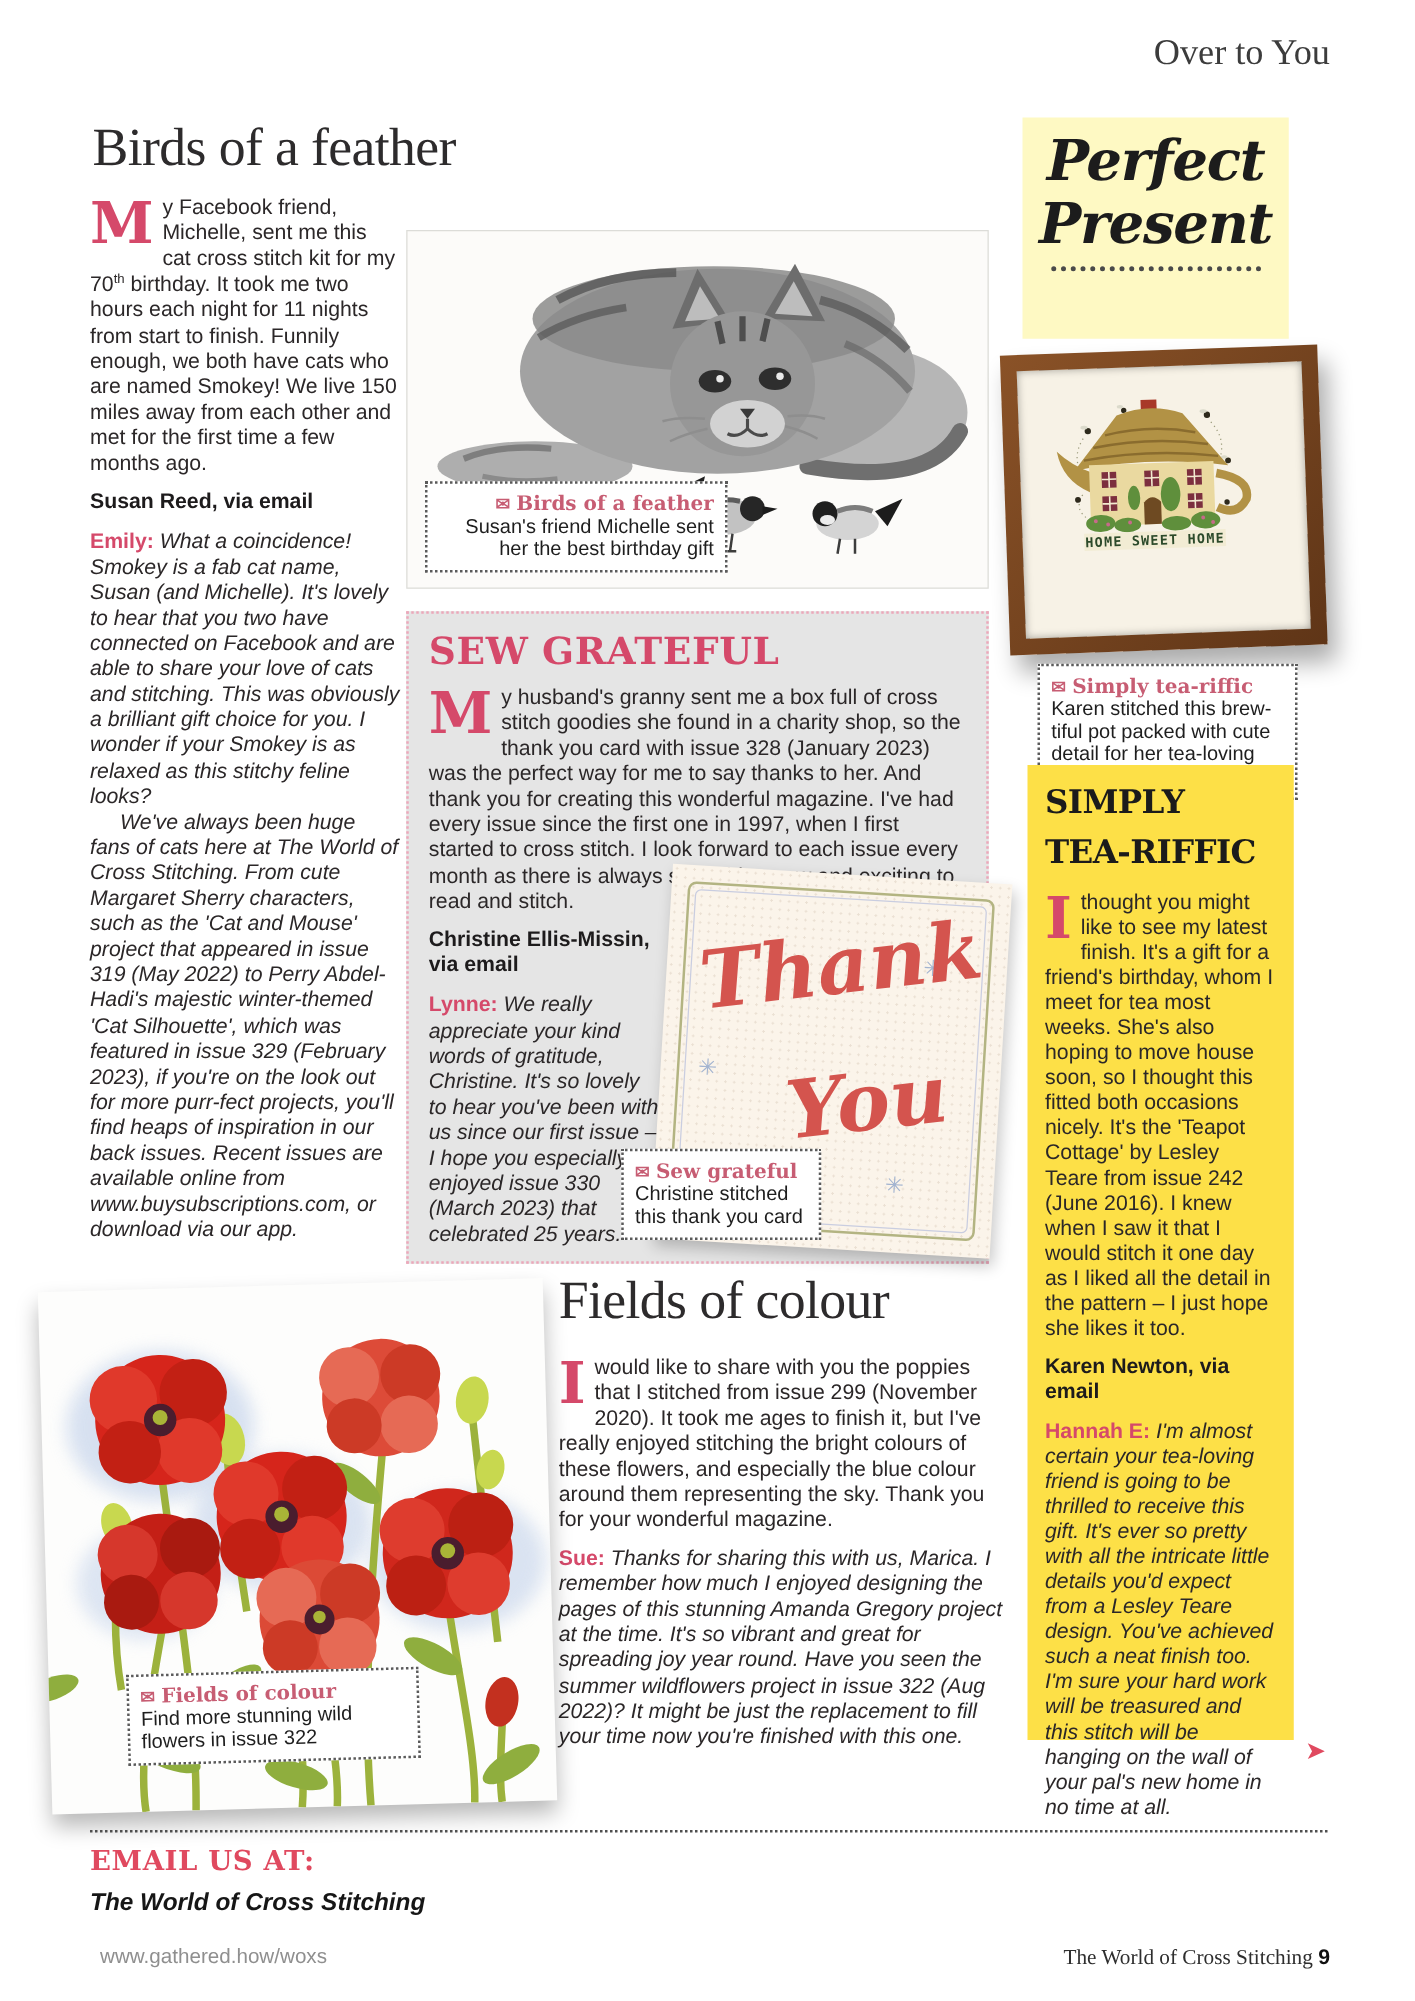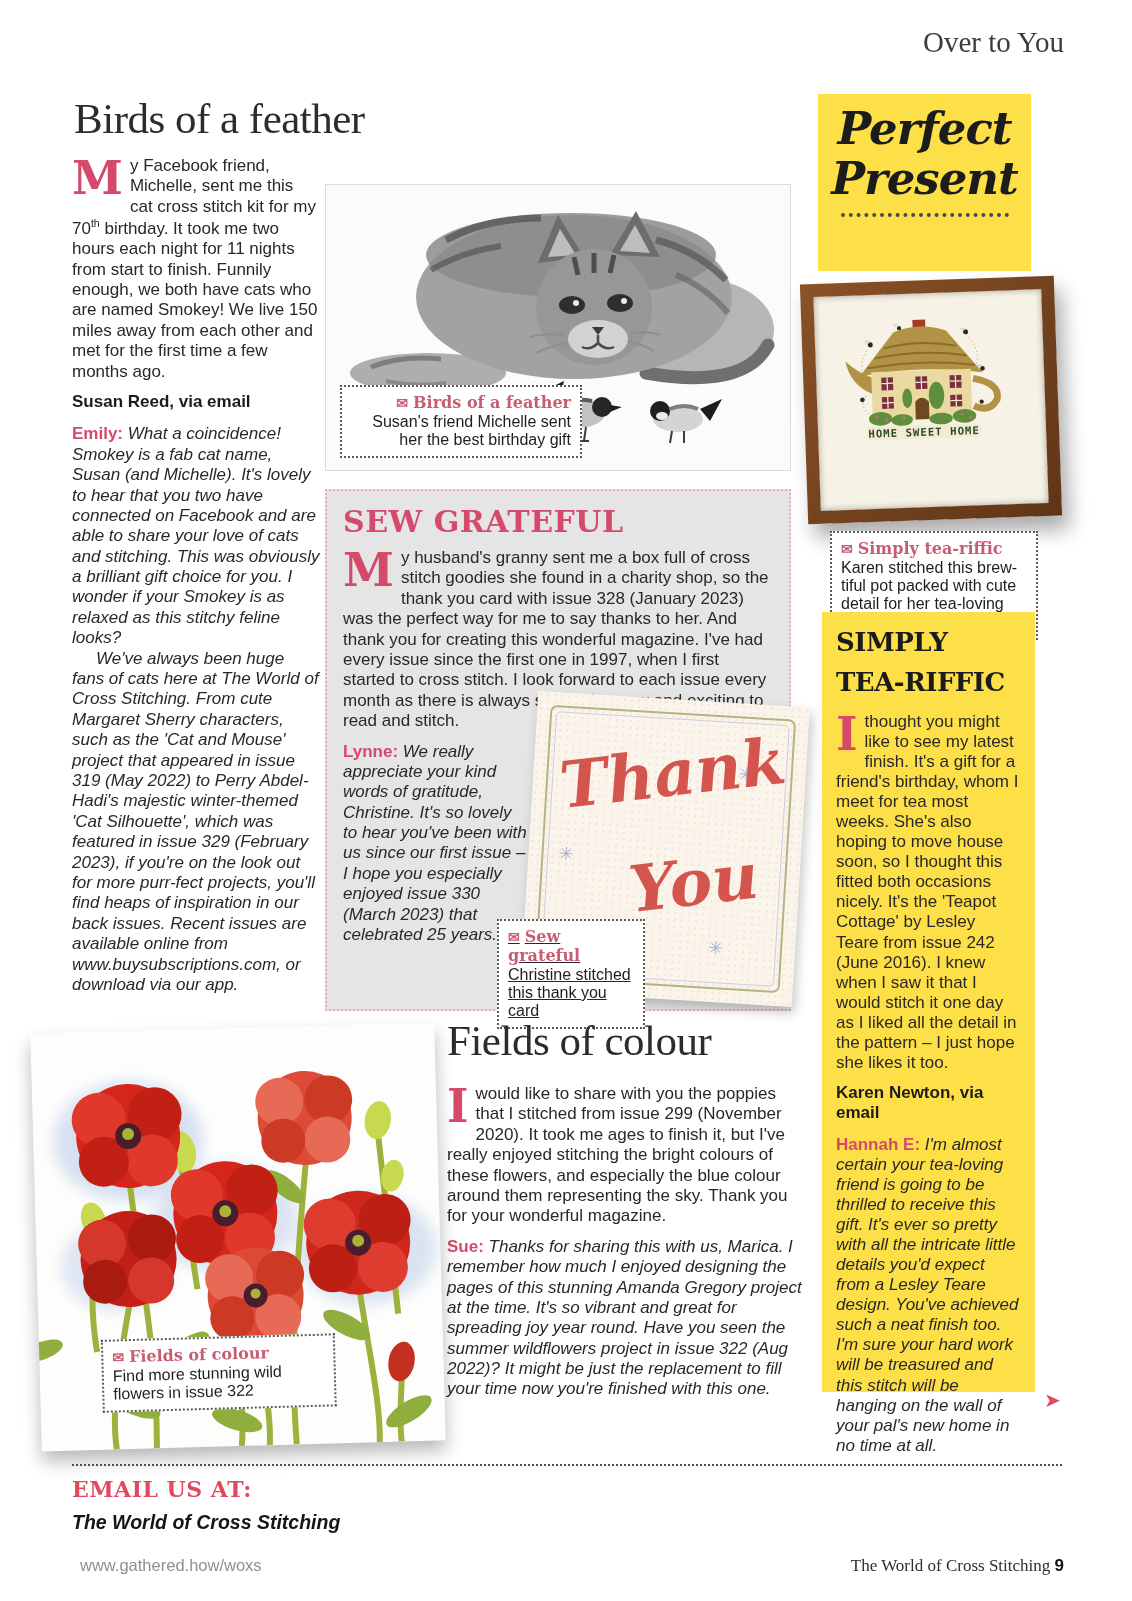--- a/index.html
+++ b/index.html
@@ -66,21 +66,21 @@
   .heart{position:absolute;color:#d84a3d;font-size:13px;}
 
   
   .fields-col{left:447px;top:1084px;width:362px;}
 
   
   .poppy-panel{left:36px;top:1028px;width:404px;height:418px;background:#fdfdfc;
                transform:rotate(-1.6deg);box-shadow:0 10px 18px rgba(0,0,0,0.28);}
 
   
-  .present-box{left:818px;top:94px;width:213px;height:177px;background:#fde047;
+  .present-box{left:818px;top:94px;width:213px;height:177px;background:#fef9c3;
                text-align:center;box-sizing:border-box;padding-top:10px;}
   .script-word{font-family:"DejaVu Serif",serif;font-style:italic;font-weight:700;
                font-size:45px;color:#1c1c1c;line-height:1.12;letter-spacing:-1px;}
   .present-dots{width:168px;margin:8px auto 0 auto;border-bottom:4px dotted #4a4a4a;}
 
   .frame-outer{left:804px;top:280px;width:254px;height:240px;box-sizing:border-box;
                background:linear-gradient(135deg,#8a5227,#5f3517);padding:13px;
                transform:rotate(-2deg);box-shadow:7px 14px 20px rgba(0,0,0,0.33);}
   .frame-mat{width:100%;height:100%;background:#f7f2e6;box-sizing:border-box;
              padding:16px 22px;box-shadow:inset 0 0 7px rgba(0,0,0,0.35);}
@@ -184,38 +184,39 @@
     <p class="caption-text">Susan's friend Michelle sent her the best birthday gift</p>
   </div>
 </div>
 
 <div class="abs sew-box">
   <h2 class="sew-head">SEW GRATEFUL</h2>
   <p class="letter bodytxt">
     <span class="dropcap">M</span><span>y husband's granny sent me a box full of cross stitch goodies she found in a charity shop, so the thank you card with issue 328 (January 2023) was the perfect way for me to say thanks to her. And thank you for creating this wonderful magazine. I've had every issue since the first one in 1997, when I first started to cross stitch. I look forward to each issue every month as there is always something new and exciting to read and stitch.</span>
   </p>
   <div class="narrow bodytxt">
+    <p class="sig">Christine Ellis-Missin, via email</p>
     <p class="reply">
       <span class="reply-label">Lynne:</span>
       <span>We really appreciate your kind words of gratitude, Christine. It's so lovely to hear you've been with us since our first issue – I hope you especially enjoyed issue 330 (March 2023) that celebrated 25 years.</span>
     </p>
   </div>
 
   <div class="ty-card">
     <div class="ty-border"></div>
     <div class="ty-border2"></div>
     <span class="sparkle" style="left:30px;top:150px;">✳</span>
     <span class="sparkle" style="left:205px;top:60px;">✳</span>
     <span class="sparkle" style="left:185px;top:235px;">✳</span>
     <span class="heart" style="left:62px;top:242px;">❤</span>
     <div class="ty-word ty-w1">Thank</div>
     <div class="ty-word ty-w2">You</div>
   </div>
 
-  <div class="caption-box" style="left:170px;top:428px;width:148px;text-decoration:underline;">
+  <div class="caption-box" style="left:170px;top:428px;width:160px;">
     <p class="caption-title"><span class="env">✉</span><span>Sew grateful</span></p>
     <p class="caption-text">Christine stitched this thank you card</p>
   </div>
 </div>
 
 <div class="abs big-title" style="left:447px;top:1016px;">Fields of colour</div>
 
 <div class="abs bodytxt fields-col">
   <p class="letter">
     <span class="dropcap">I</span><span>would like to share with you the poppies that I stitched from issue 299 (November 2020). It took me ages to finish it, but I've really enjoyed stitching the bright colours of these flowers, and especially the blue colour around them representing the sky. Thank you for your wonderful magazine.</span>

